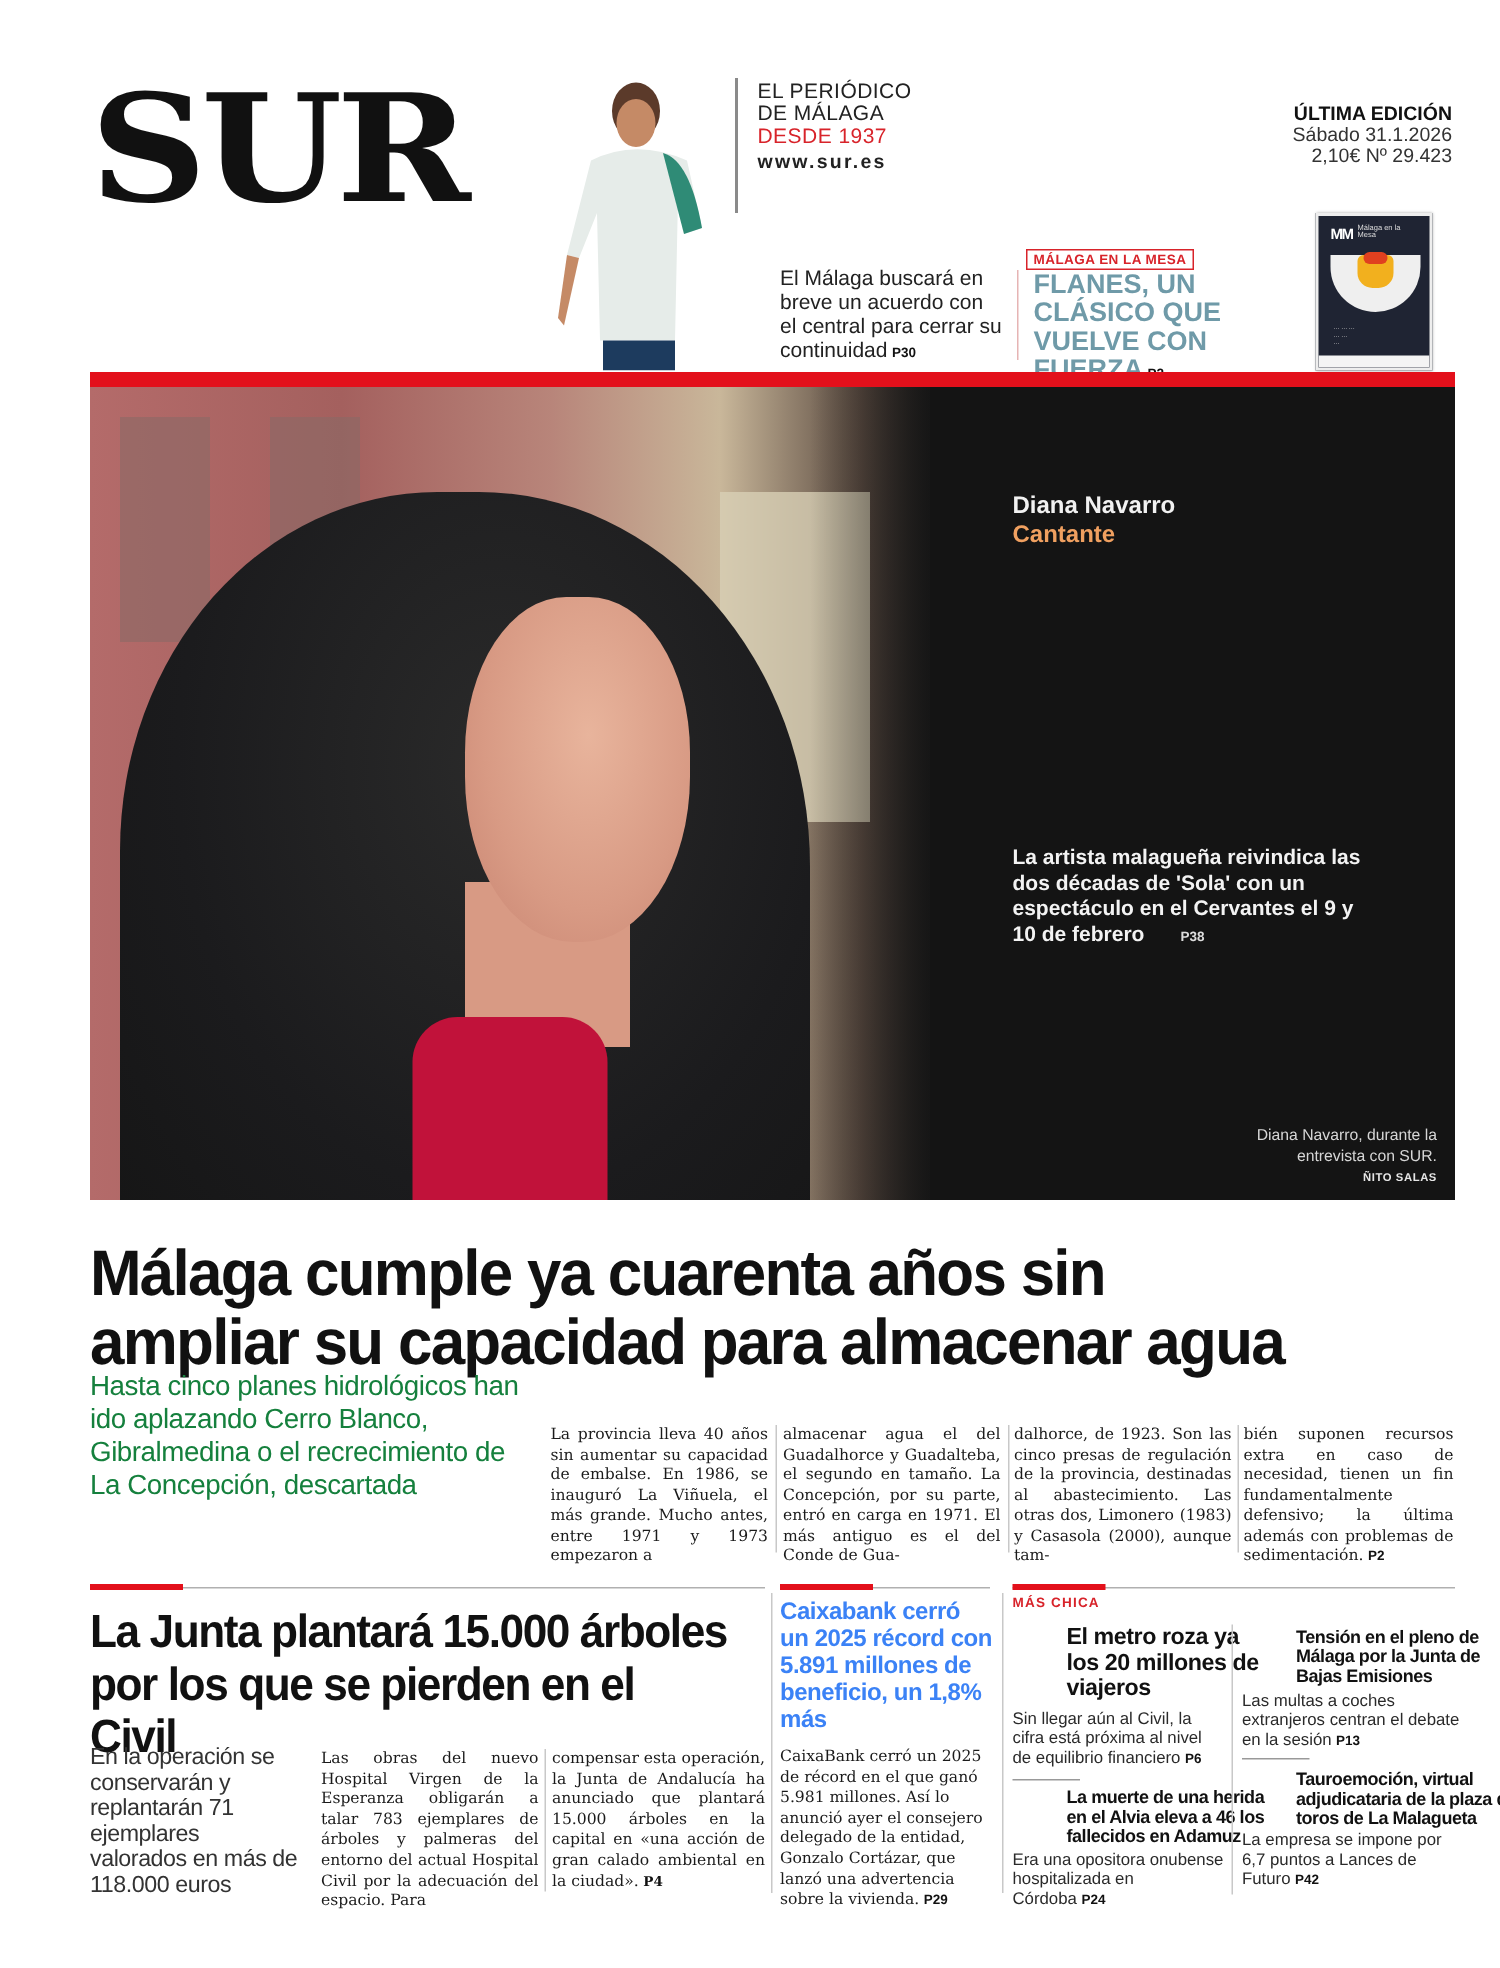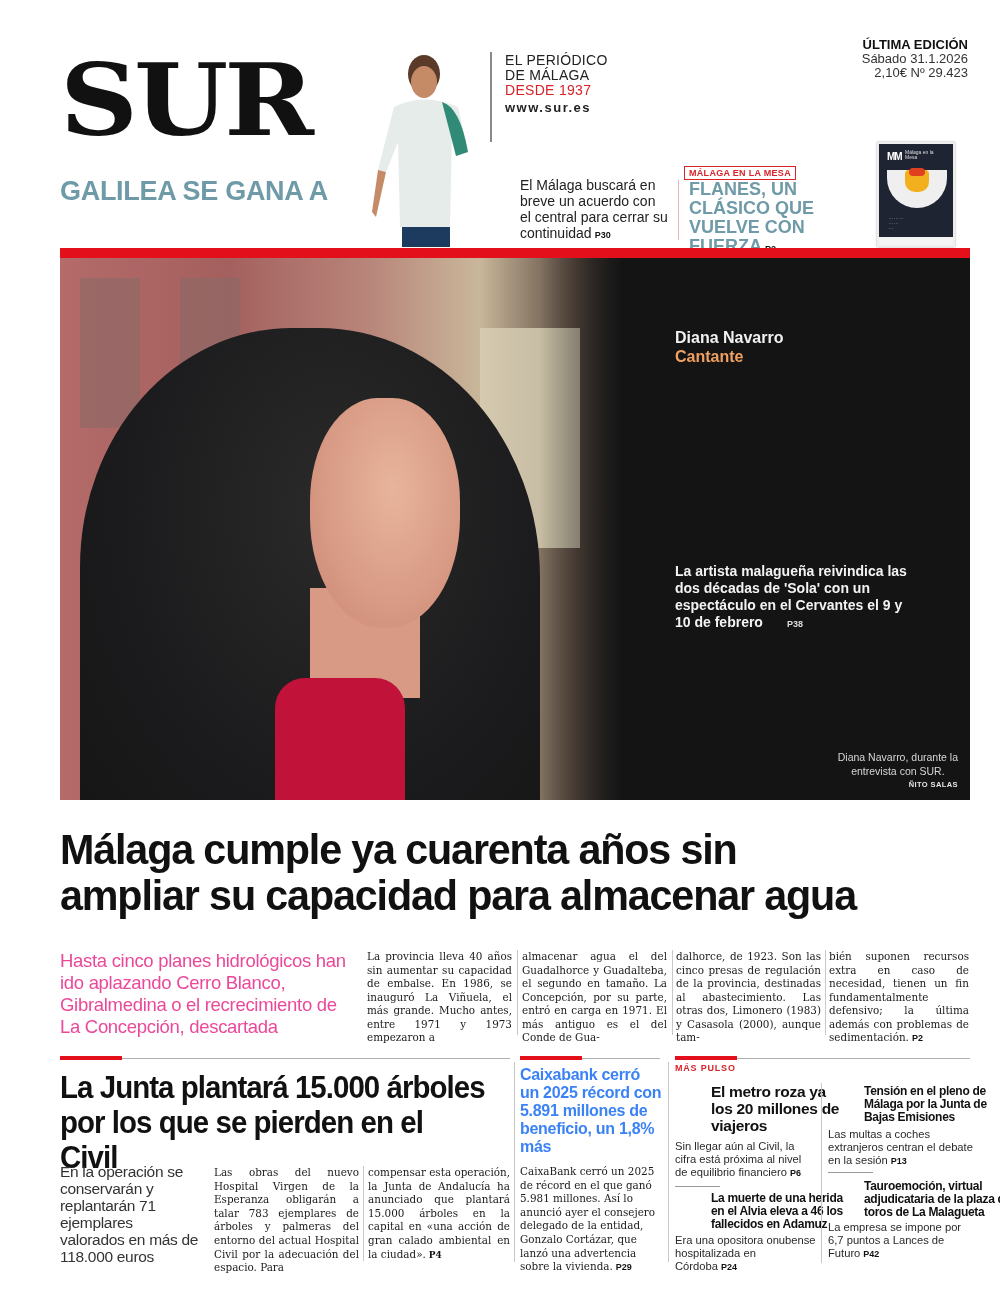--- a/index.html
+++ b/index.html
@@ -6,21 +6,21 @@
   html, body { width: 1000px; height: 1312px; background: #ffffff; overflow: hidden; }
   body { position: relative; font-family: "Liberation Sans", sans-serif; color: #1a1a1a; }
   .abs { position: absolute; }
 
   
   .logo { left: 60px; top: 50px; font-family: "DejaVu Serif", "Liberation Serif", serif; font-weight: 900; font-size: 108px; letter-spacing: -4px; line-height: 1; color: #111; transform: scaleY(0.92); transform-origin: top left; }
   .logo-divider { left: 490px; top: 52px; width: 2px; height: 90px; background: #8a8a8a; }
   .tagline { left: 505px; top: 53px; font-size: 14px; line-height: 15px; color: #222; letter-spacing: 0.3px; }
   .tagline .red { color: #d8232a; }
   .tagline .web { font-weight: 700; font-size: 13px; letter-spacing: 1.5px; margin-top: 2px; display: block; }
-  .edition { right: 32px; top: 38px; text-align: right; font-size: 13px; line-height: 14px; color: #333; }
+  .edition { right: 32px; top: 69px; text-align: right; font-size: 13px; line-height: 14px; color: #333; }
   .edition .ed-title { font-weight: 700; color: #111; }
 
   
   .player { left: 372px; top: 52px; width: 100px; height: 195px; }
 
   
   .teaser-main { left: 60px; top: 177px; font-size: 27px; line-height: 29px; font-weight: 700; color: #6f9aa8; letter-spacing: -0.3px; }
   .teaser-sub { left: 520px; top: 177px; width: 150px; font-size: 14px; line-height: 16px; color: #222; }
   .pref { font-size: 9px; font-weight: 700; color: #111; margin-left: 3px; }
   .v-divider-small { left: 678px; top: 180px; width: 1px; height: 60px; background: #e6b4b4; }
@@ -49,26 +49,26 @@
   .hero-face { position: absolute; left: 250px; top: 140px; width: 150px; height: 230px; border-radius: 45% 45% 48% 48%; background: radial-gradient(ellipse at 55% 40%, #e8b49c 0%, #d89a84 60%, #c88471 100%); }
   .hero-neck { position: absolute; left: 250px; top: 330px; width: 110px; height: 110px; background: #d89a84; }
   .hero-top { position: absolute; left: 215px; top: 420px; width: 130px; height: 130px; border-radius: 30px 30px 0 0; background: #c1123a; }
   .hero-fade { position: absolute; left: 480px; top: 0; width: 180px; height: 542px; background: linear-gradient(90deg, rgba(20,20,20,0) 0%, rgba(20,20,20,0.9) 60%, #141414 100%); }
 
   .hero-name { left: 615px; top: 70px; color: #f1f1f1; font-size: 16px; font-weight: 700; line-height: 19px; }
   .hero-role { left: 615px; top: 89px; color: #f0a060; font-size: 16px; font-weight: 700; line-height: 19px; }
   .hero-quote { left: 614px; top: 120px; color: #ffffff; font-size: 29px; font-weight: 700; line-height: 34px; width: 280px; letter-spacing: -0.3px; }
   .hero-deck { left: 615px; top: 305px; color: #f3f3f3; font-size: 14px; line-height: 17px; width: 240px; font-weight: 700; }
   .hero-deck .pref { color: #ddd; margin-left: 24px; }
-  .hero-caption { right: 12px; top: 492px; color: #d6d6d6; font-size: 10.5px; line-height: 14px; text-align: center; }
+  .hero-caption { right: 12px; top: 492px; color: #d6d6d6; font-size: 10.5px; line-height: 14px; text-align: right; }
   .hero-credit { right: 12px; top: 522px; color: #e6e6e6; font-size: 7.5px; font-weight: 700; letter-spacing: 0.4px; }
 
   
   .main-head { left: 60px; top: 826px; font-size: 43px; line-height: 46px; font-weight: 700; letter-spacing: -1.2px; color: #111; width: 920px; transform: scaleX(0.96); transform-origin: left; }
-  .main-deck { left: 60px; top: 950px; width: 295px; font-size: 18.5px; line-height: 22px; color: #ec4899; font-weight: 400; letter-spacing: -0.3px; }
+  .main-deck { left: 60px; top: 913px; width: 295px; font-size: 18.5px; line-height: 22px; color: #15803d; font-weight: 400; letter-spacing: -0.3px; }
   .col { position: absolute; top: 950px; width: 145px; font-family: "DejaVu Serif", "Liberation Serif", serif; font-size: 10.4px; line-height: 13.5px; color: #1a1a1a; text-align: justify; }
   .col .pref { font-family: "Liberation Sans", sans-serif; }
   .col-div { position: absolute; width: 1px; background: #c8c8c8; }
 
   .hr-light { position: absolute; height: 1px; background: #b0b0b0; }
   .red-tab { position: absolute; height: 4px; background: #e3101b; }
 
   
   .junta-head { left: 60px; top: 1070px; font-size: 31px; line-height: 35px; font-weight: 700; letter-spacing: -1px; color: #111; width: 450px; transform: scaleX(0.95); transform-origin: left; }
   .junta-deck { left: 60px; top: 1163px; width: 140px; font-size: 15.5px; line-height: 17px; color: #333; letter-spacing: -0.3px; }
@@ -104,21 +104,20 @@
   <div class="red">DESDE 1937</div>
   <span class="web">www.sur.es</span>
 </div>
 <div class="abs edition">
   <div class="ed-title">ÚLTIMA EDICIÓN</div>
   <div>Sábado 31.1.2026</div>
   <div>2,10€ Nº 29.423</div>
 </div>
 
 <div class="abs teaser-main">
-  <div>GALILEA SE GANA A</div>
 </div>
 <div class="abs teaser-sub">
   <span>El Málaga buscará en breve un acuerdo con el central para cerrar su continuidad</span><span class="pref">P30</span>
 </div>
 <div class="abs v-divider-small"></div>
 <div class="abs mesa-tag">MÁLAGA EN LA MESA</div>
 <div class="abs mesa-head">
   <span>FLANES, UN CLÁSICO QUE VUELVE CON FUERZA</span><span class="pref" style="font-size:9px">P2</span>
 </div>
 <div class="abs magazine">
@@ -192,21 +191,21 @@
 
 <div class="col-div" style="left:514px; top:1062px; height:200px"></div>
 
 <div class="abs caixa-head">Caixabank cerró un 2025 récord con 5.891 millones de beneficio, un 1,8% más</div>
 <div class="abs caixa-body">
   <span>CaixaBank cerró un 2025 de récord en el que ganó 5.981 millones. Así lo anunció ayer el consejero delegado de la entidad, Gonzalo Cortázar, que lanzó una advertencia sobre la vivienda.</span><span class="pref" style="font-family:'Liberation Sans',sans-serif">P29</span>
 </div>
 
 <div class="col-div" style="left:668px; top:1062px; height:200px"></div>
 
-<div class="abs mas-temas">MÁS PULSO</div>
+<div class="abs mas-temas">MÁS CHICA</div>
 
 <div class="side-head" style="left:675px; top:1083px; width:140px">El metro roza ya los 20 millones de viajeros</div>
 <div class="side-body" style="left:675px; top:1140px; width:140px">
   <span>Sin llegar aún al Civil, la cifra está próxima al nivel de equilibrio financiero</span><span class="pref">P6</span>
 </div>
 <div class="short-rule" style="left:675px; top:1186px"></div>
 <div class="side-head sm" style="left:675px; top:1192px; width:145px">La muerte de una herida en el Alvia eleva a 46 los fallecidos en Adamuz</div>
 <div class="side-body" style="left:675px; top:1234px; width:145px">
   <span>Era una opositora onubense hospitalizada en Córdoba</span><span class="pref">P24</span>
 </div>

